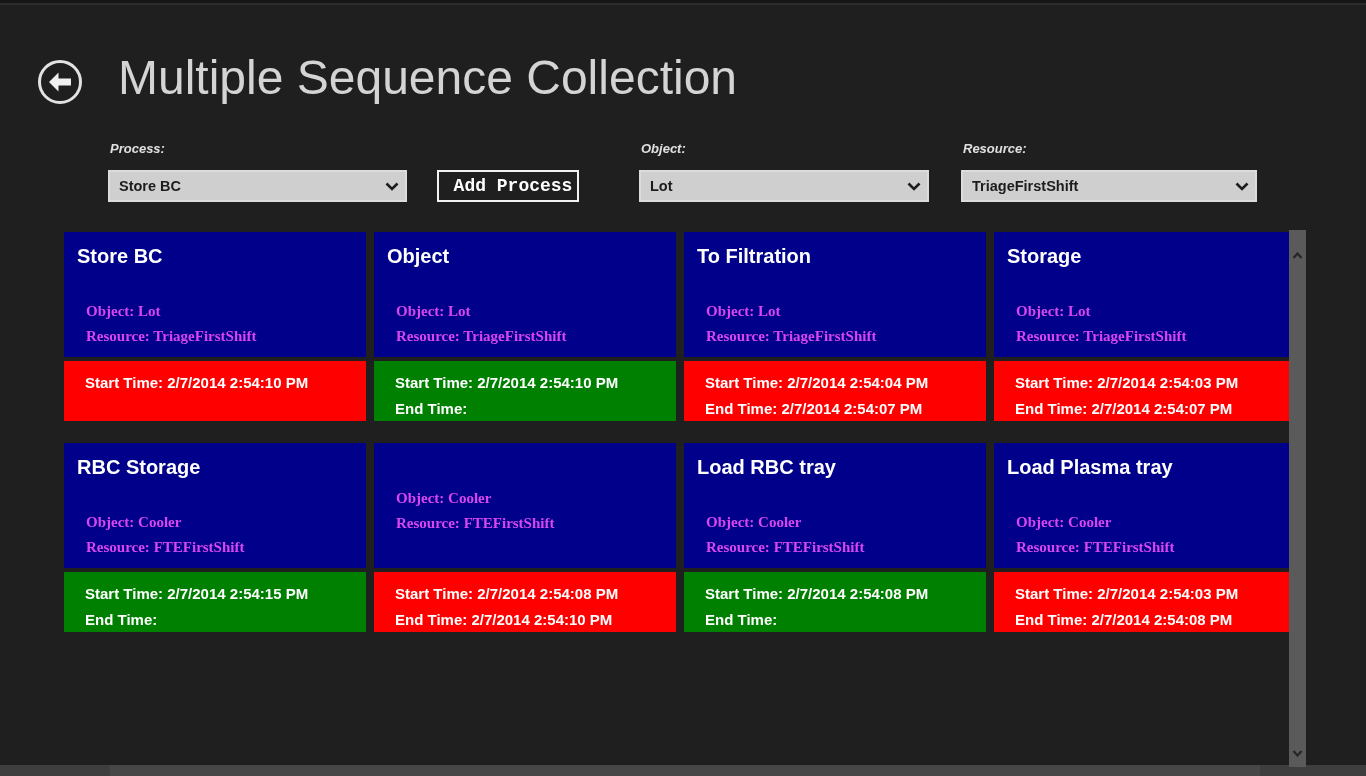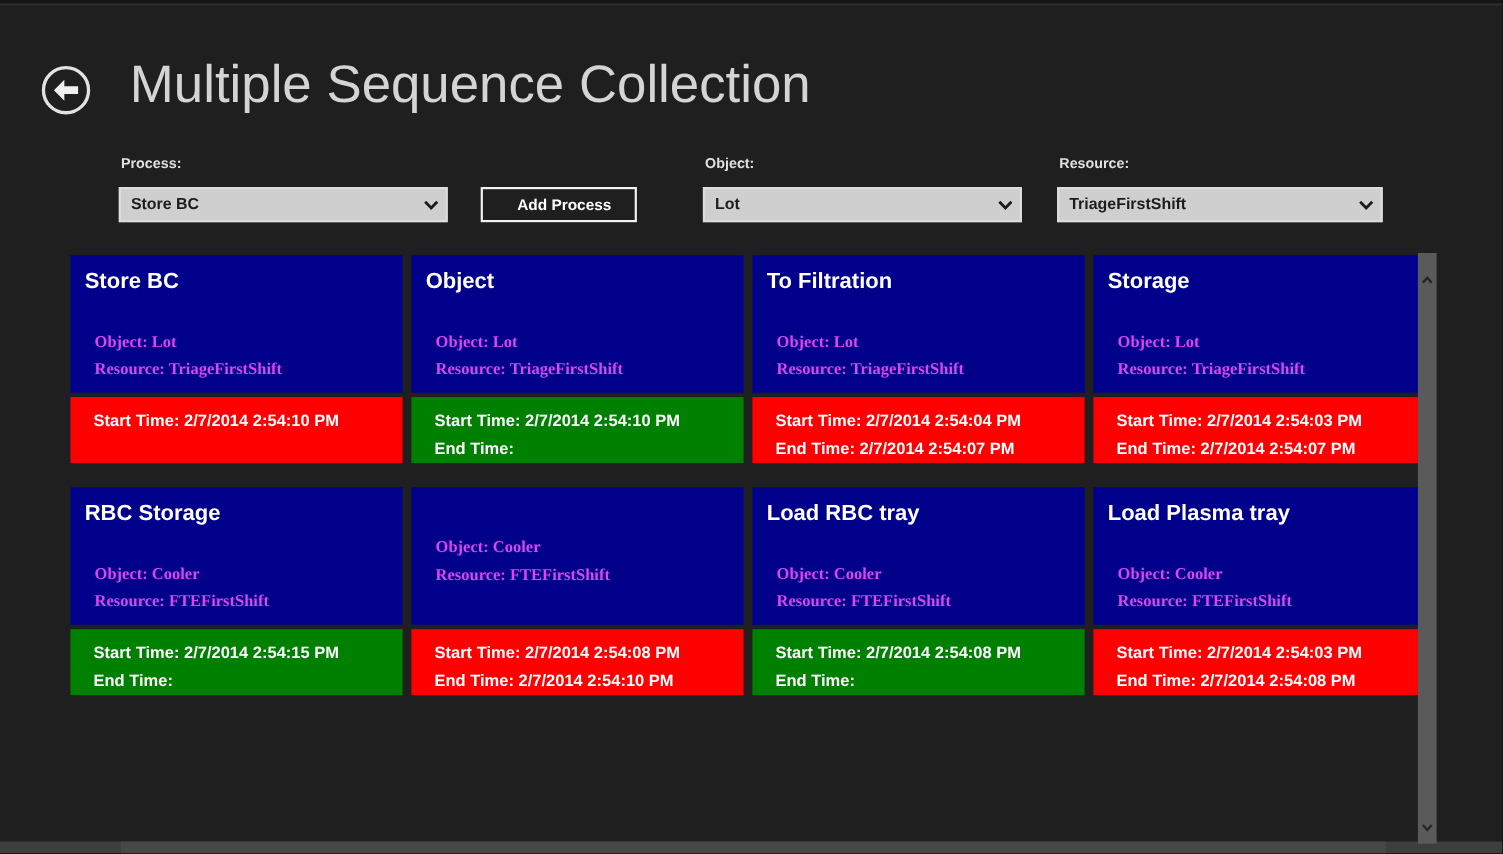--- a/index.html
+++ b/index.html
@@ -18,36 +18,36 @@
     cursor:pointer; background:transparent; border:none;
   }
   .page-title {
     position:absolute; left:118px; top:50px;
     font-size:48px; font-weight:300; letter-spacing:0px;
     color:#d4d4d4; white-space:nowrap;text-align:center;
   }
 
   
   .filter-label {
-    position:absolute; font-size:13px; font-weight:600; color:#e0e0e0; white-space:nowrap;
+    position:absolute; font-size:13px; font-weight:600; color:#e0e0e0; white-space:nowrap;font-style:italic;
   }
   .dropdown {
     position:absolute; height:32px; background:#cfcfcf;
     border:2px solid #dcdcdc; display:flex; align-items:center;
     cursor:pointer;
   }
   .dropdown .dd-value {
     flex:1; padding-left:9px; font-size:14.5px; font-weight:600; color:#1c1c1c;
     white-space:nowrap; overflow:hidden;
   }
   .dropdown .dd-chevron { width:26px; display:flex; justify-content:center; align-items:center; }
   .metro-btn {
     position:absolute; height:32px; background:transparent;
-    border:2px solid #f2f2f2; color:#ffffff; font-weight:700; font-size:14px;
-    font-family:Liberation Sans, sans-serif;
+    border:2px solid #f2f2f2; color:#ffffff; font-weight:700; font-size:18px;
+    font-family:Liberation Mono, monospace;
     display:flex; align-items:center; justify-content:center; cursor:pointer;padding-left:10px;
   }
 
   
   .grid {
     position:absolute; left:64px; top:232px;
     display:grid; grid-template-columns:repeat(4,302px);
     column-gap:8px; row-gap:11px;
   }
   .card { width:302px; height:200px; cursor:pointer; }

